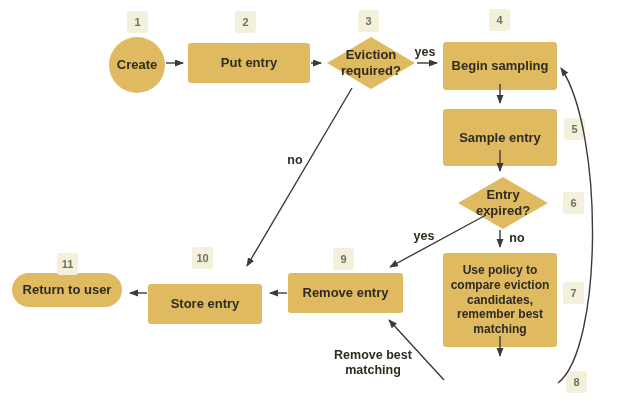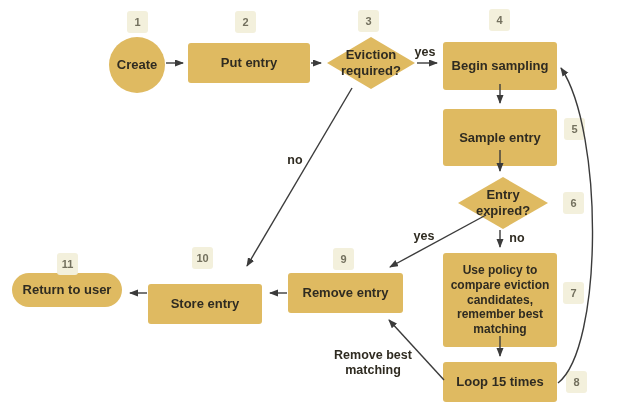--- a/index.html
+++ b/index.html
@@ -113,23 +113,20 @@
     </div>
   <div class="node" id="n-sample-entry">
       <span class="lbl">Sample entry</span>
     </div>
   <div class="node diamond" id="n-entry-expired">
       <span class="lbl">Entry expired?</span>
     </div>
   <div class="node" id="n-use-policy">
       <span class="lbl">Use policy to compare eviction candidates, remember best matching</span>
     </div>
-  <div class="node" id="n-loop">
-      <span class="lbl">Loop 15 times</span>
-    </div>
   <div class="node" id="n-remove-entry">
       <span class="lbl">Remove entry</span>
     </div>
   <div class="node" id="n-store-entry">
       <span class="lbl">Store entry</span>
     </div>
   <div class="node stadium" id="n-return-to-user">
       <span class="lbl">Return to user</span>
     </div>
 

